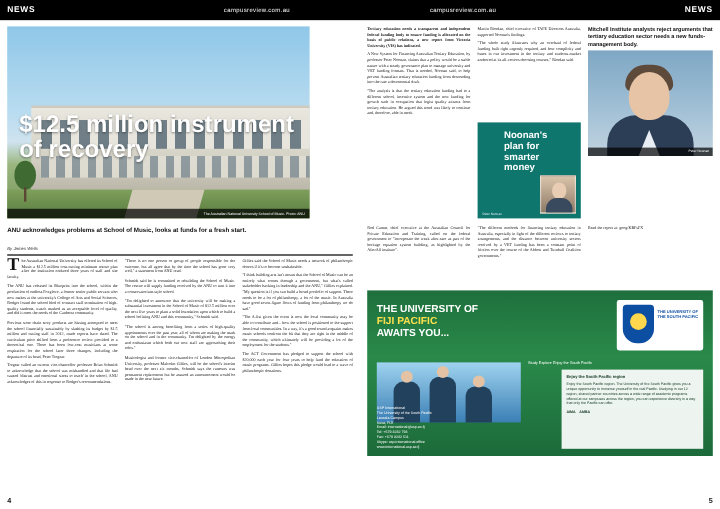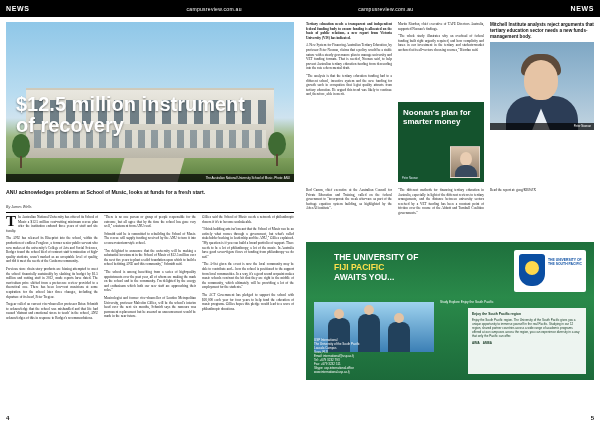--- a/index.html
+++ b/index.html
@@ -34,21 +34,21 @@
   .col-text p {
     margin:0 0 3px 0;
     font-size:3.4px; line-height:4.6px; text-align:justify; color:#111;
   }
   .col-text p.lead { font-weight:bold; }
 
   
   .leftpage { position:absolute; top:17px; left:0; width:300px; height:407px; background:#fff; }
 
   .hero {
-    position:absolute; top:5px; left:6px; width:288px; height:160px;
+    position:absolute; top:5px; left:6px; width:252px; height:160px;
     overflow:hidden;
     background:linear-gradient(#8fc7e8 0%, #b9dcf0 45%, #cfe3ef 60%, #9bb77f 72%, #6e8f54 100%);
   }
   .hero .bldg {
     position:absolute; left:20px; bottom:22px; width:248px; height:72px;
     background:linear-gradient(180deg,#e9e7df 0%, #d6d3c7 55%, #b9b5a7 100%);
     border-top:2px solid #cfcabb;
   }
   .hero .bldg:before {
     content:""; position:absolute; left:8px; top:10px; right:8px; height:24px;
@@ -148,21 +148,21 @@
     clip-path:polygon(50% 0,100% 100%,0 100%);
   }
   .portrait .cap {
     position:absolute; left:0; right:0; bottom:0; height:7px; background:rgba(0,0,0,.7);
     color:#fff; font-family:"Liberation Sans", sans-serif; font-size:2.8px; line-height:7px;
     text-align:right; padding-right:3px;
   }
 
   .noonan-box {
     position:absolute; left:92px; top:80px; width:86px; height:80px;
-    background:#14532d; color:#fff; padding:6px 5px;
+    background:#0f766e; color:#fff; padding:6px 22px;
   }
   .noonan-box .nb-title {
     font-family:"Liberation Sans", sans-serif; font-weight:bold;
     font-size:8px; line-height:9px;
   }
   .noonan-box .nb-photo {
     position:absolute; right:4px; bottom:4px; width:30px; height:32px;
     background:linear-gradient(180deg,#d9c3ab,#8d7a66);
     border:1px solid rgba(255,255,255,.5);
   }
@@ -181,21 +181,21 @@
 
   
   .advert {
     position:absolute; left:306px; top:242px; width:288px; height:138px;
     background:linear-gradient(180deg,#1e6f3c 0%, #2a8a4a 40%, #1c6a3a 100%);
     color:#fff; overflow:hidden;
   }
   .advert .adtitle {
     position:absolute; left:8px; top:10px; width:150px;
     font-family:"Liberation Sans", sans-serif; font-weight:bold;
-    font-size:8.5px; line-height:10px; color:#ffffff;margin-left:20px;
+    font-size:8.5px; line-height:10px; color:#ffffff;
   }
   .advert .adtitle .hl { color:#ffe14d; }
   .advert .logo {
     position:absolute; right:8px; top:8px; width:72px; height:42px;
     background:#fff; border-radius:2px;
   }
   .advert .logo .crest {
     position:absolute; left:5px; top:4px; width:26px; height:32px;
     background:#0b4ea2; border-radius:3px 3px 12px 12px;
   }

